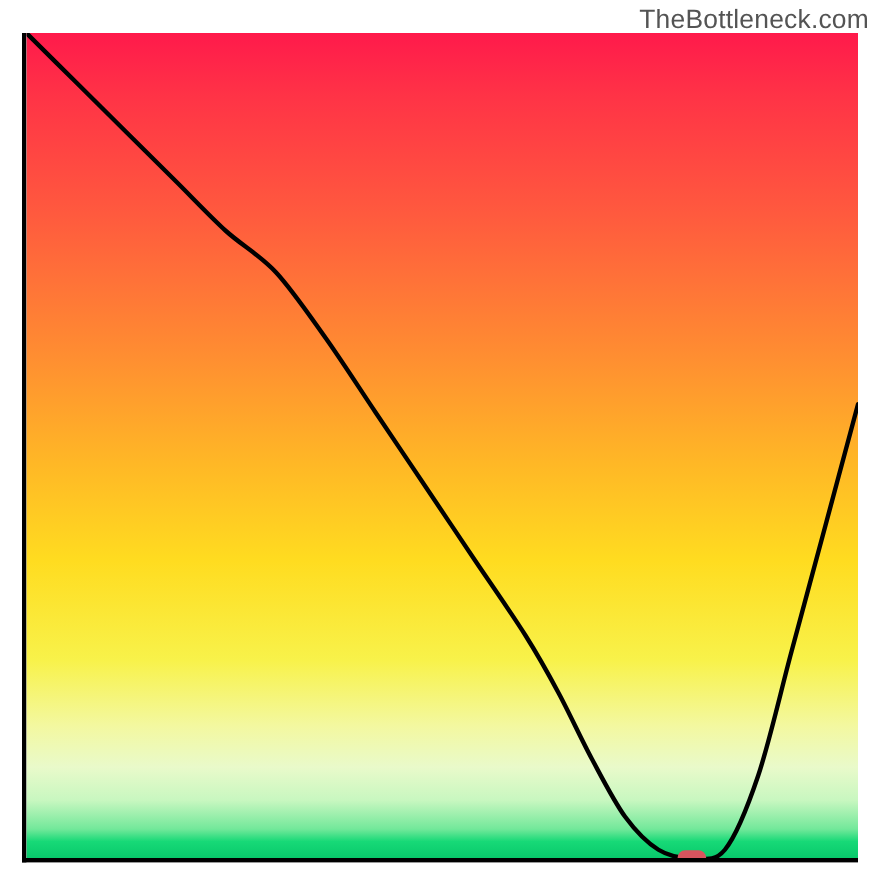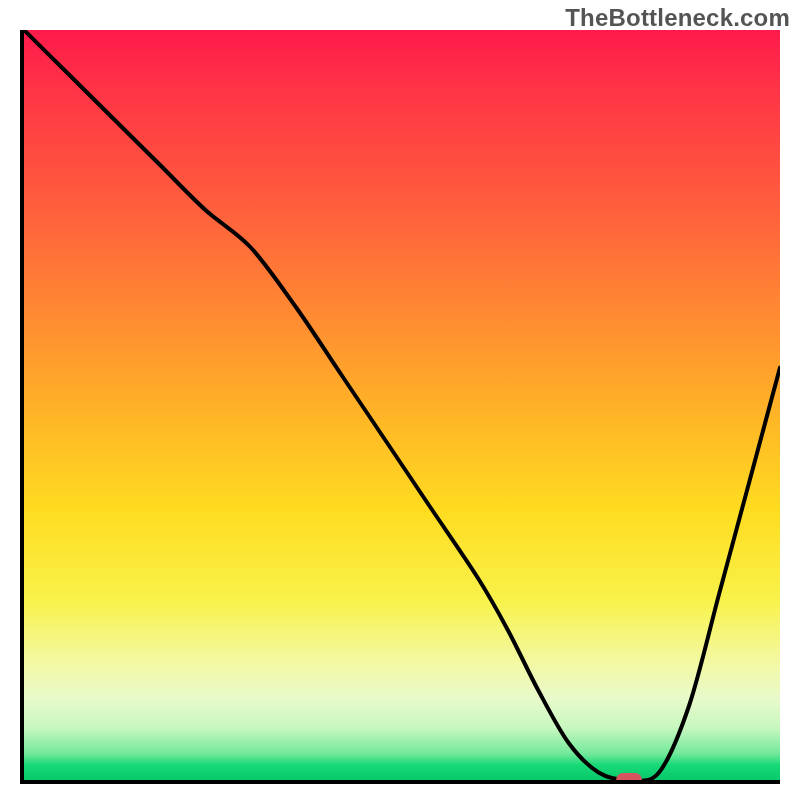--- a/index.html
+++ b/index.html
@@ -14,21 +14,21 @@
     position: relative;
     width: 800px;
     height: 800px;
   }
   .watermark {
     position: absolute;
     top: 4px;
     right: 10px;
     font-family: Arial, Helvetica, sans-serif;
     font-size: 24px;
-    font-weight: 700;
+    font-weight: 400;
     color: #545454;
     letter-spacing: 0.2px;
     z-index: 10;
   }
   .plot-area {
     position: absolute;
     left: 20px;
     top: 30px;
     width: 760px;
     height: 754px;

